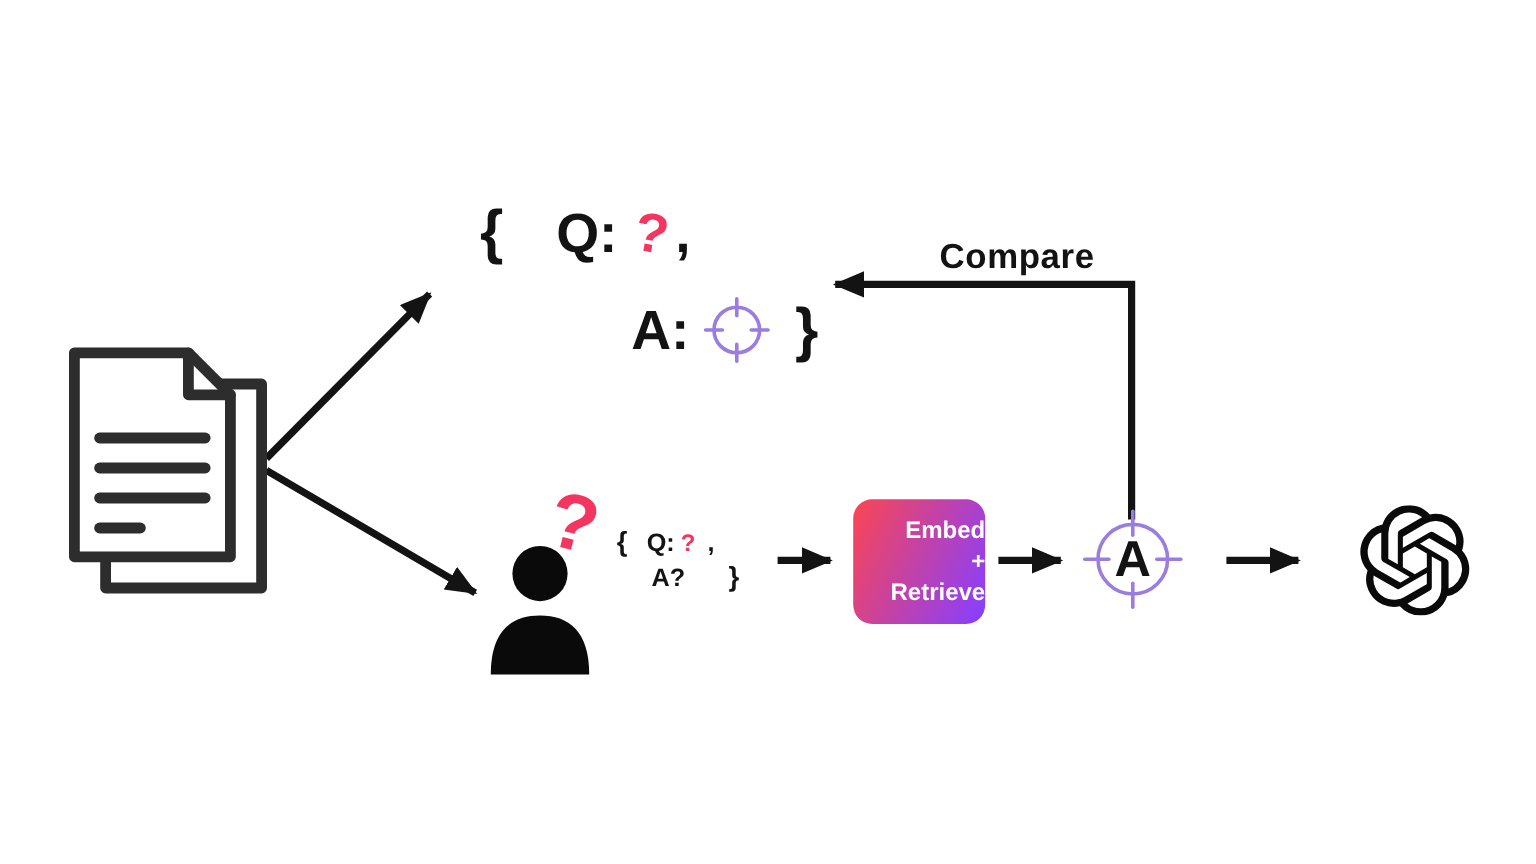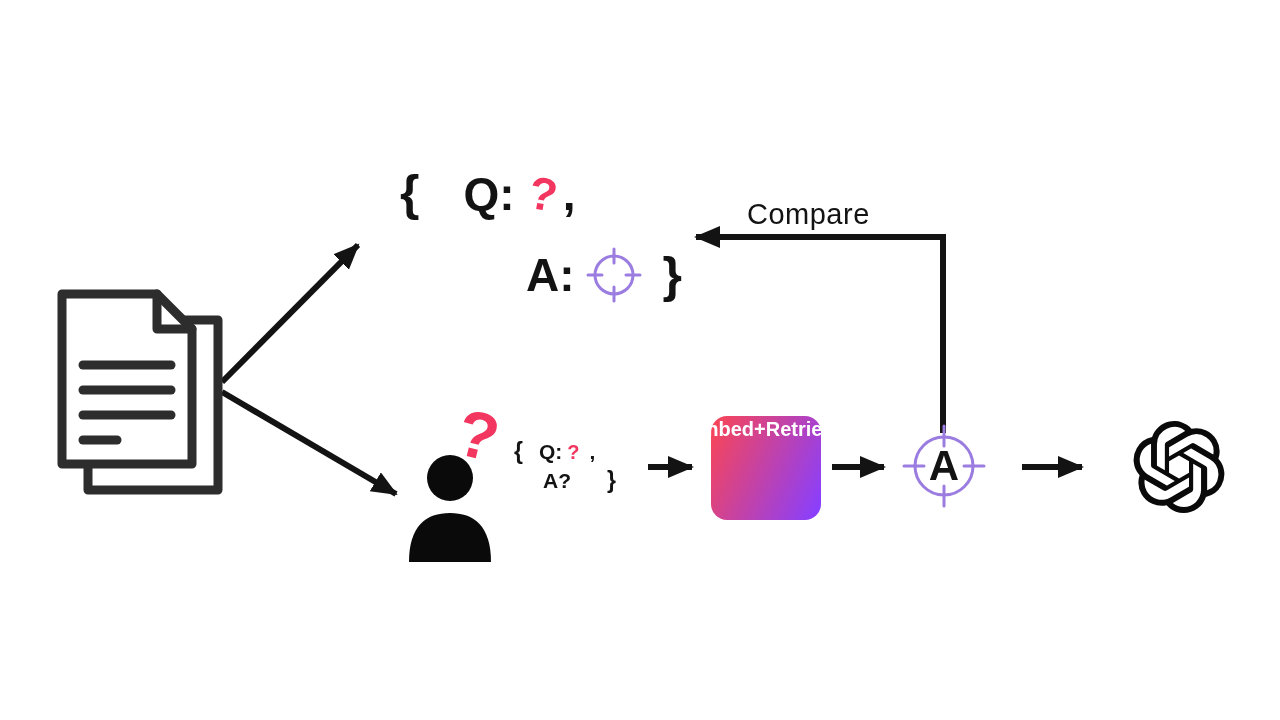--- a/index.html
+++ b/index.html
@@ -16,43 +16,43 @@
   svg { display: block; }
 
   .row { display: flex; align-items: baseline; font-weight: 700; }
   .row-center { display: flex; align-items: center; font-weight: 700; }
 
   .brace-lg { font-size: 50px; line-height: 1; }
   .qa-lg { font-size: 46px; line-height: 1; }
   .pink { color: #f2365f; }
   .tilt { display: inline-block; transform: rotate(10deg); }
 
-  .compare { font-size: 29px; font-weight: 400; letter-spacing: 0.5px; }
+  .compare { font-size: 29px; font-weight: 700; letter-spacing: 0.5px; margin-left: 36px; }
 
   .big-q {
     font-size: 66px;
     font-weight: 800;
     color: #f2365f;
     transform: rotate(14deg);
     line-height: 1;
   }
 
   .brace-sm { font-size: 23px; line-height: 1; }
   .qa-sm { font-size: 21px; line-height: 1; }
   .pink-sm { font-size: 20px; line-height: 1; color: #f2365f; }
 
   .embed-box {
     width: 110px;
     height: 104px;
     border-radius: 16px;
     background: linear-gradient(115deg, #f6455a 5%, #8a3ffc 95%);
     color: #ffffff;
     display: flex;
-    flex-direction: row;
-    align-items: flex-start;
+    flex-direction: column;
+    align-items: flex-end;
     justify-content: center;
     font-weight: 700;
     font-size: 20px;
     line-height: 1.3;
     text-align: center;
   }
 
   .connector-layer { position: absolute; left: 0; top: 0; pointer-events: none; }
 
   .m-q  { margin-left: 44px; }

